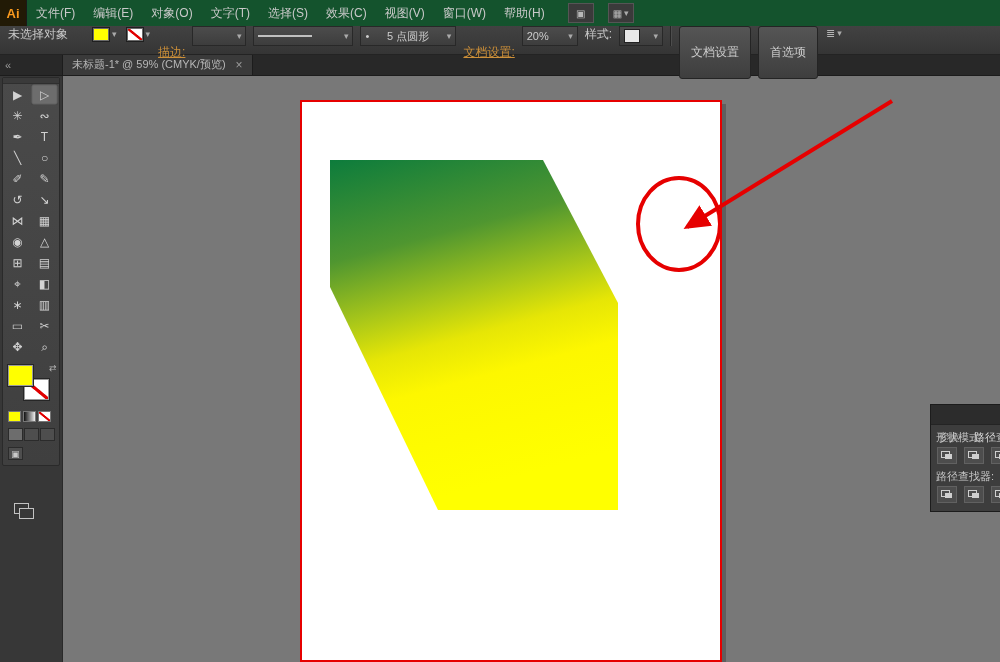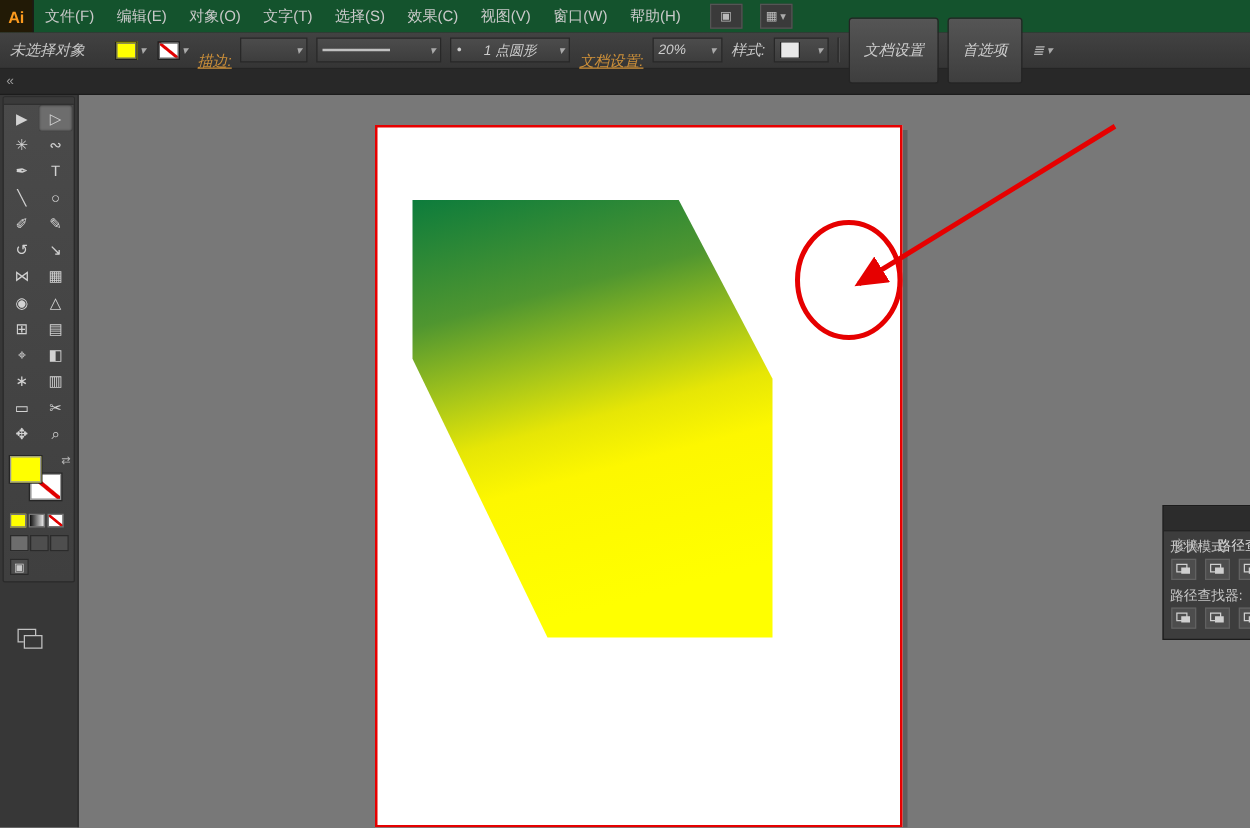--- a/index.html
+++ b/index.html
@@ -11,21 +11,21 @@
            border-bottom:1px solid #1e1e1e;display:flex;align-items:center;z-index:30;}
   .ai-logo{width:26px;height:26px;background:#221a06;color:#fb9a1e;font-weight:bold;
            font-size:13px;display:flex;align-items:center;justify-content:center;border-right:1px solid #1a1a1a;}
   .menu-item{color:#c9c9c9;font-size:12px;padding:0 9px;line-height:26px;white-space:nowrap;}
   .mb-icon{width:24px;height:18px;border:1px solid #555;background:#3a3a3a;color:#b9b9b9;
            font-size:10px;display:flex;align-items:center;justify-content:center;margin-left:14px;gap:2px;}
 
   
   .controlbar{position:absolute;top:26px;left:0;right:0;height:28px;
               background:linear-gradient(#424242,#353535);border-bottom:1px solid #232323;
-              display:flex;align-items:center;gap:7px;padding-left:8px;color:#c8c8c8;font-size:12px;z-index:30;font-style:italic;}
+              display:flex;align-items:flex-start;gap:7px;padding-left:8px;color:#c8c8c8;font-size:12px;z-index:30;}
   .cb-status{width:76px;font-size:12px;}
   .swatch-combo{display:flex;align-items:center;gap:2px;padding:1px;}
   .sw{width:16px;height:13px;border:1px solid #1f1f1f;box-shadow:0 0 0 1px #6a6a6a inset;}
   .sw.fill{background:#ffff00;}
   .sw.none{background:linear-gradient(to top right,#fff 42%,#e00000 46%,#e00000 54%,#fff 58%);}
   .arrow{color:#aaa;font-size:9px;line-height:1;}
   .link{color:#cd9039;text-decoration:underline;white-space:nowrap;margin-top:18px;}
   .combo{display:flex;align-items:center;justify-content:space-between;height:18px;
          background:linear-gradient(#4c4c4c,#3d3d3d);border:1px solid #282828;padding:0 4px;
          color:#ccc;font-size:11px;white-space:nowrap;}
@@ -131,21 +131,21 @@
     <span class="arrow">▾</span>
   </span>
 
   <span class="combo" style="width:90px">
     <span class="profile-line"></span>
     <span class="arrow">▾</span>
   </span>
 
   <span class="combo" style="width:86px">
     <span>•</span>
-    <span>1 点圆形</span>
+    <span>5 点圆形</span>
     <span class="arrow">▾</span>
   </span>
 
   <span class="link">文档设置:</span>
 
   <span class="combo" style="width:46px">
     <span>20%</span>
     <span class="arrow">▾</span>
   </span>
 
@@ -163,20 +163,24 @@
 
   <span class="swatch-combo">
     <span style="color:#b5b5b5;font-size:11px;">≣</span>
     <span class="arrow">▾</span>
   </span>
 </div>
 
 <div class="tabbar">
   <span class="collapse-zone">
     <span>«</span>
+  </span>
+  <span class="doc-tab">
+    <span>未标题-1* @ 59% (CMYK/预览)</span>
+    <span class="tab-close">×</span>
   </span>
 </div>
 
 <div class="dock">
   <div class="tool-panel">
     <div class="tools">
       <div class="tool">▶</div>
       <div class="tool active">▷</div>
       <div class="tool">✳</div>
       <div class="tool">∾</div>

